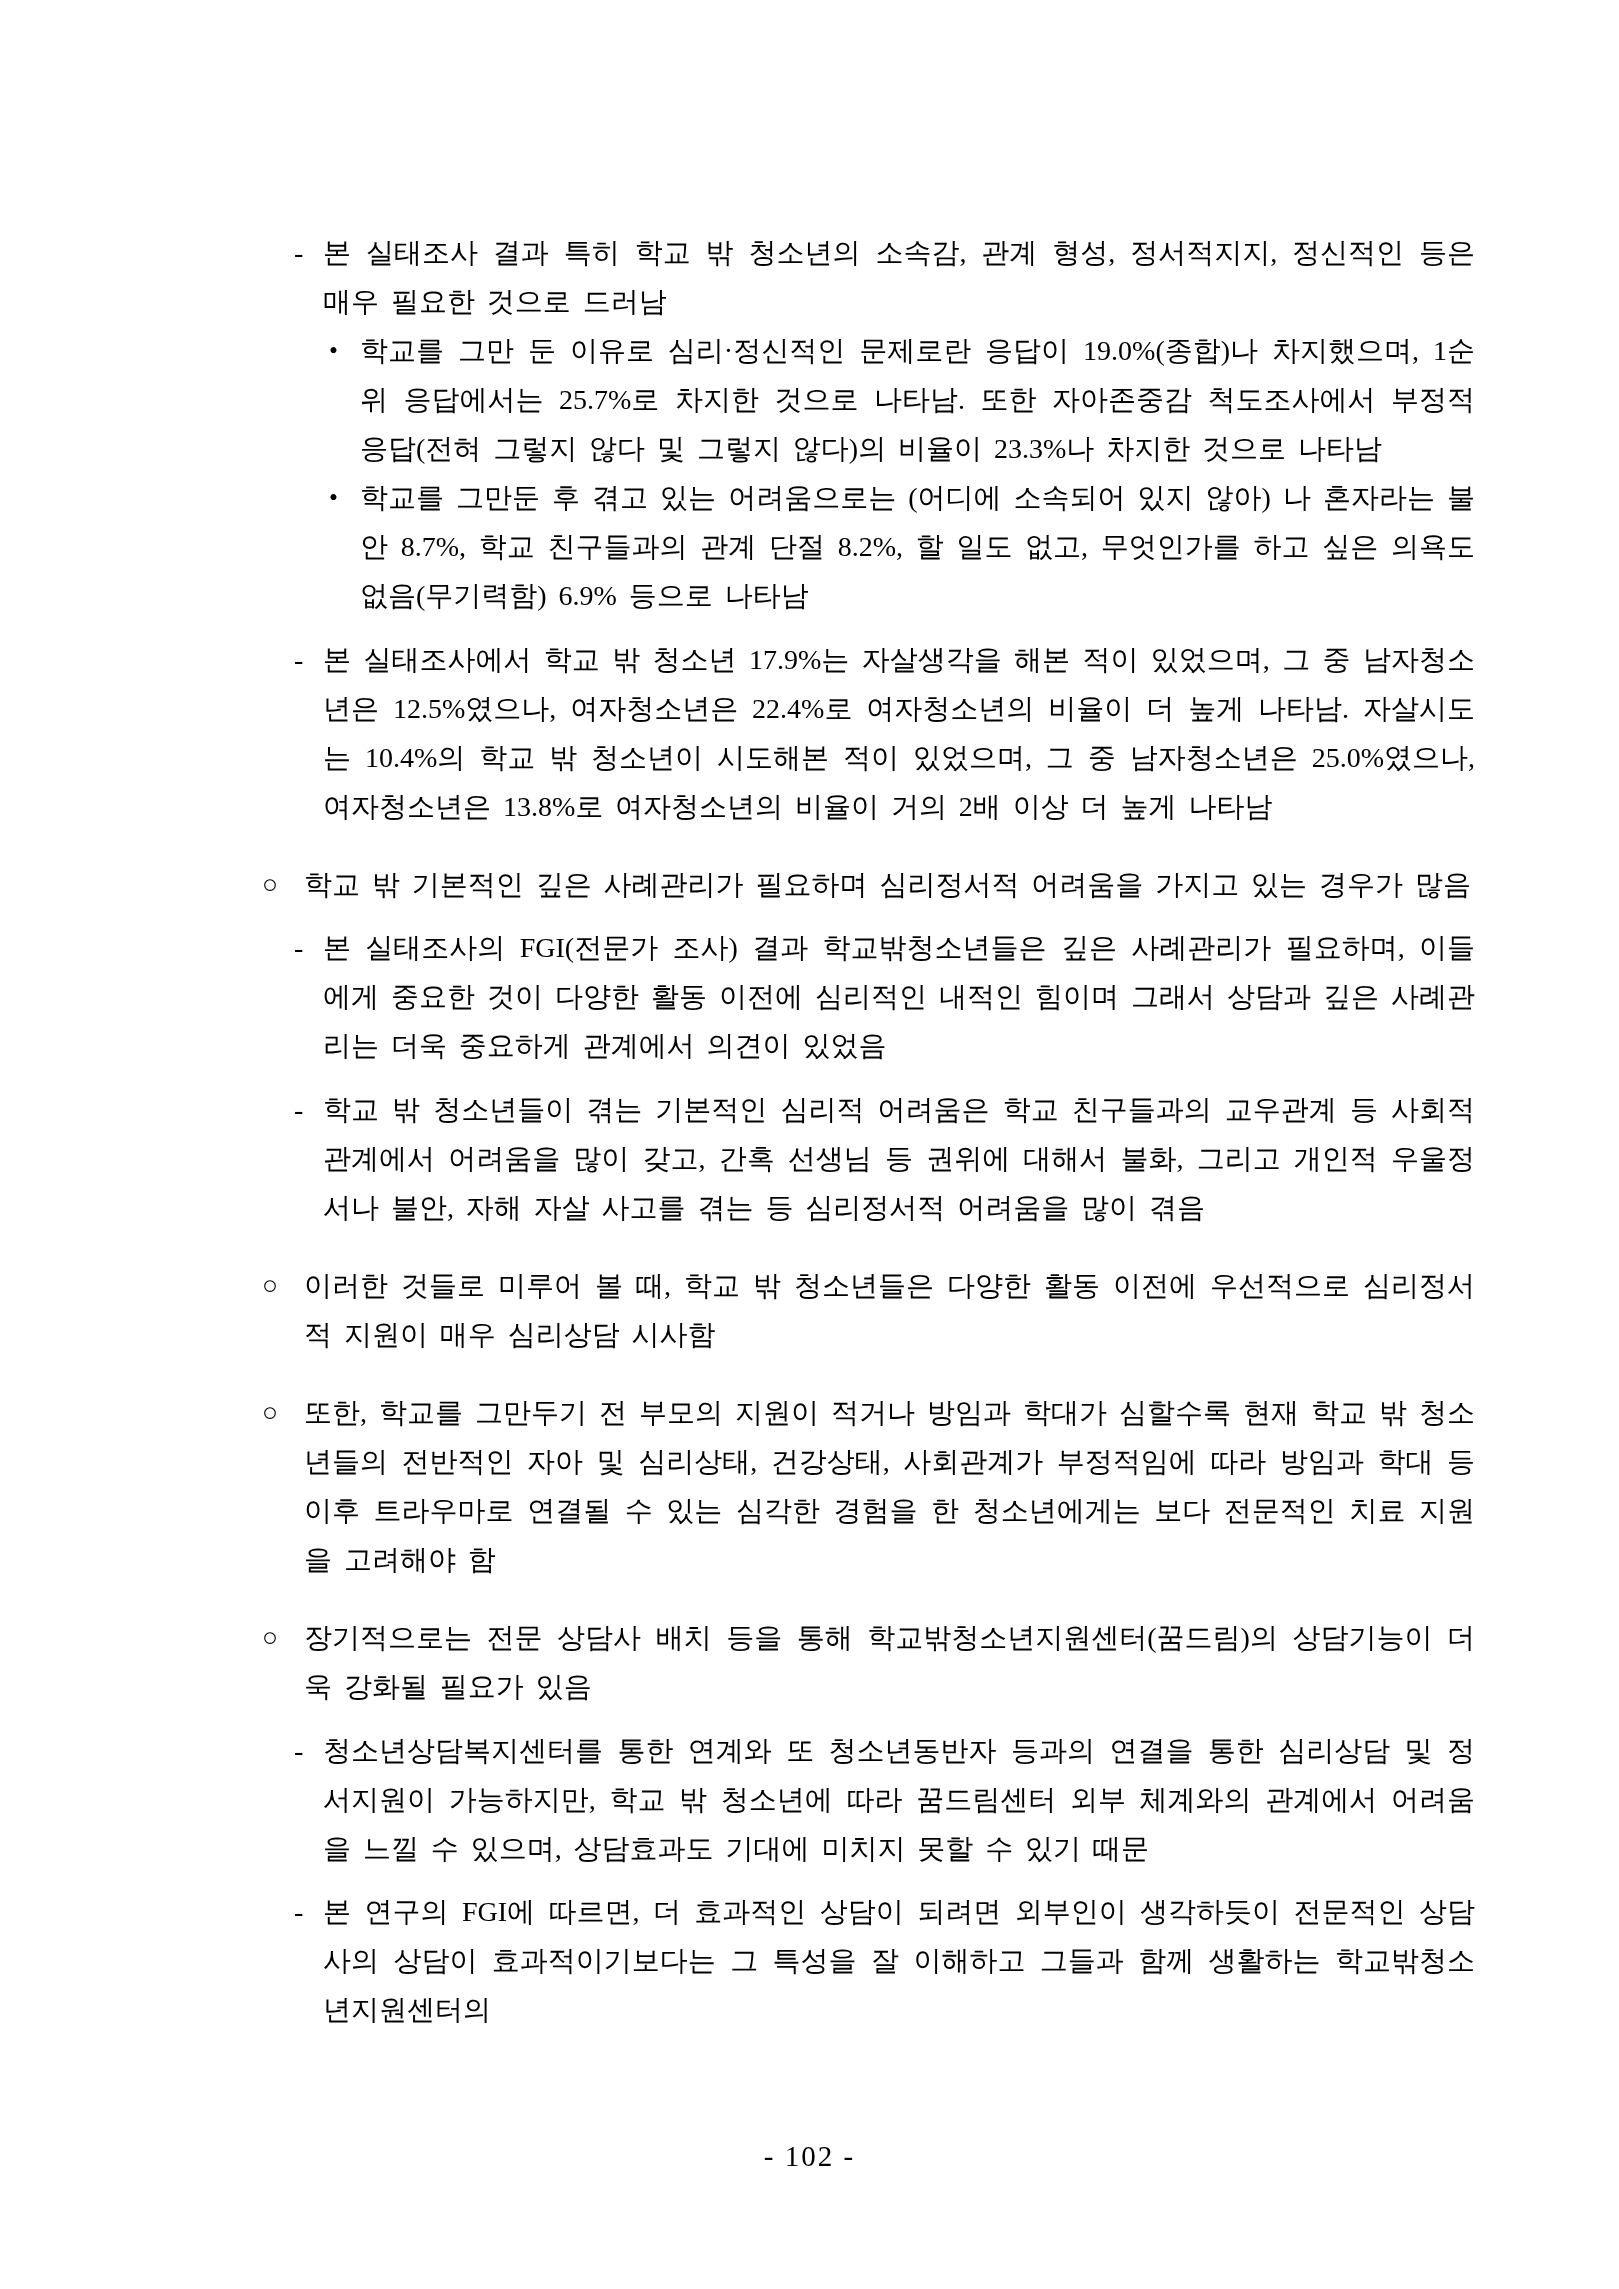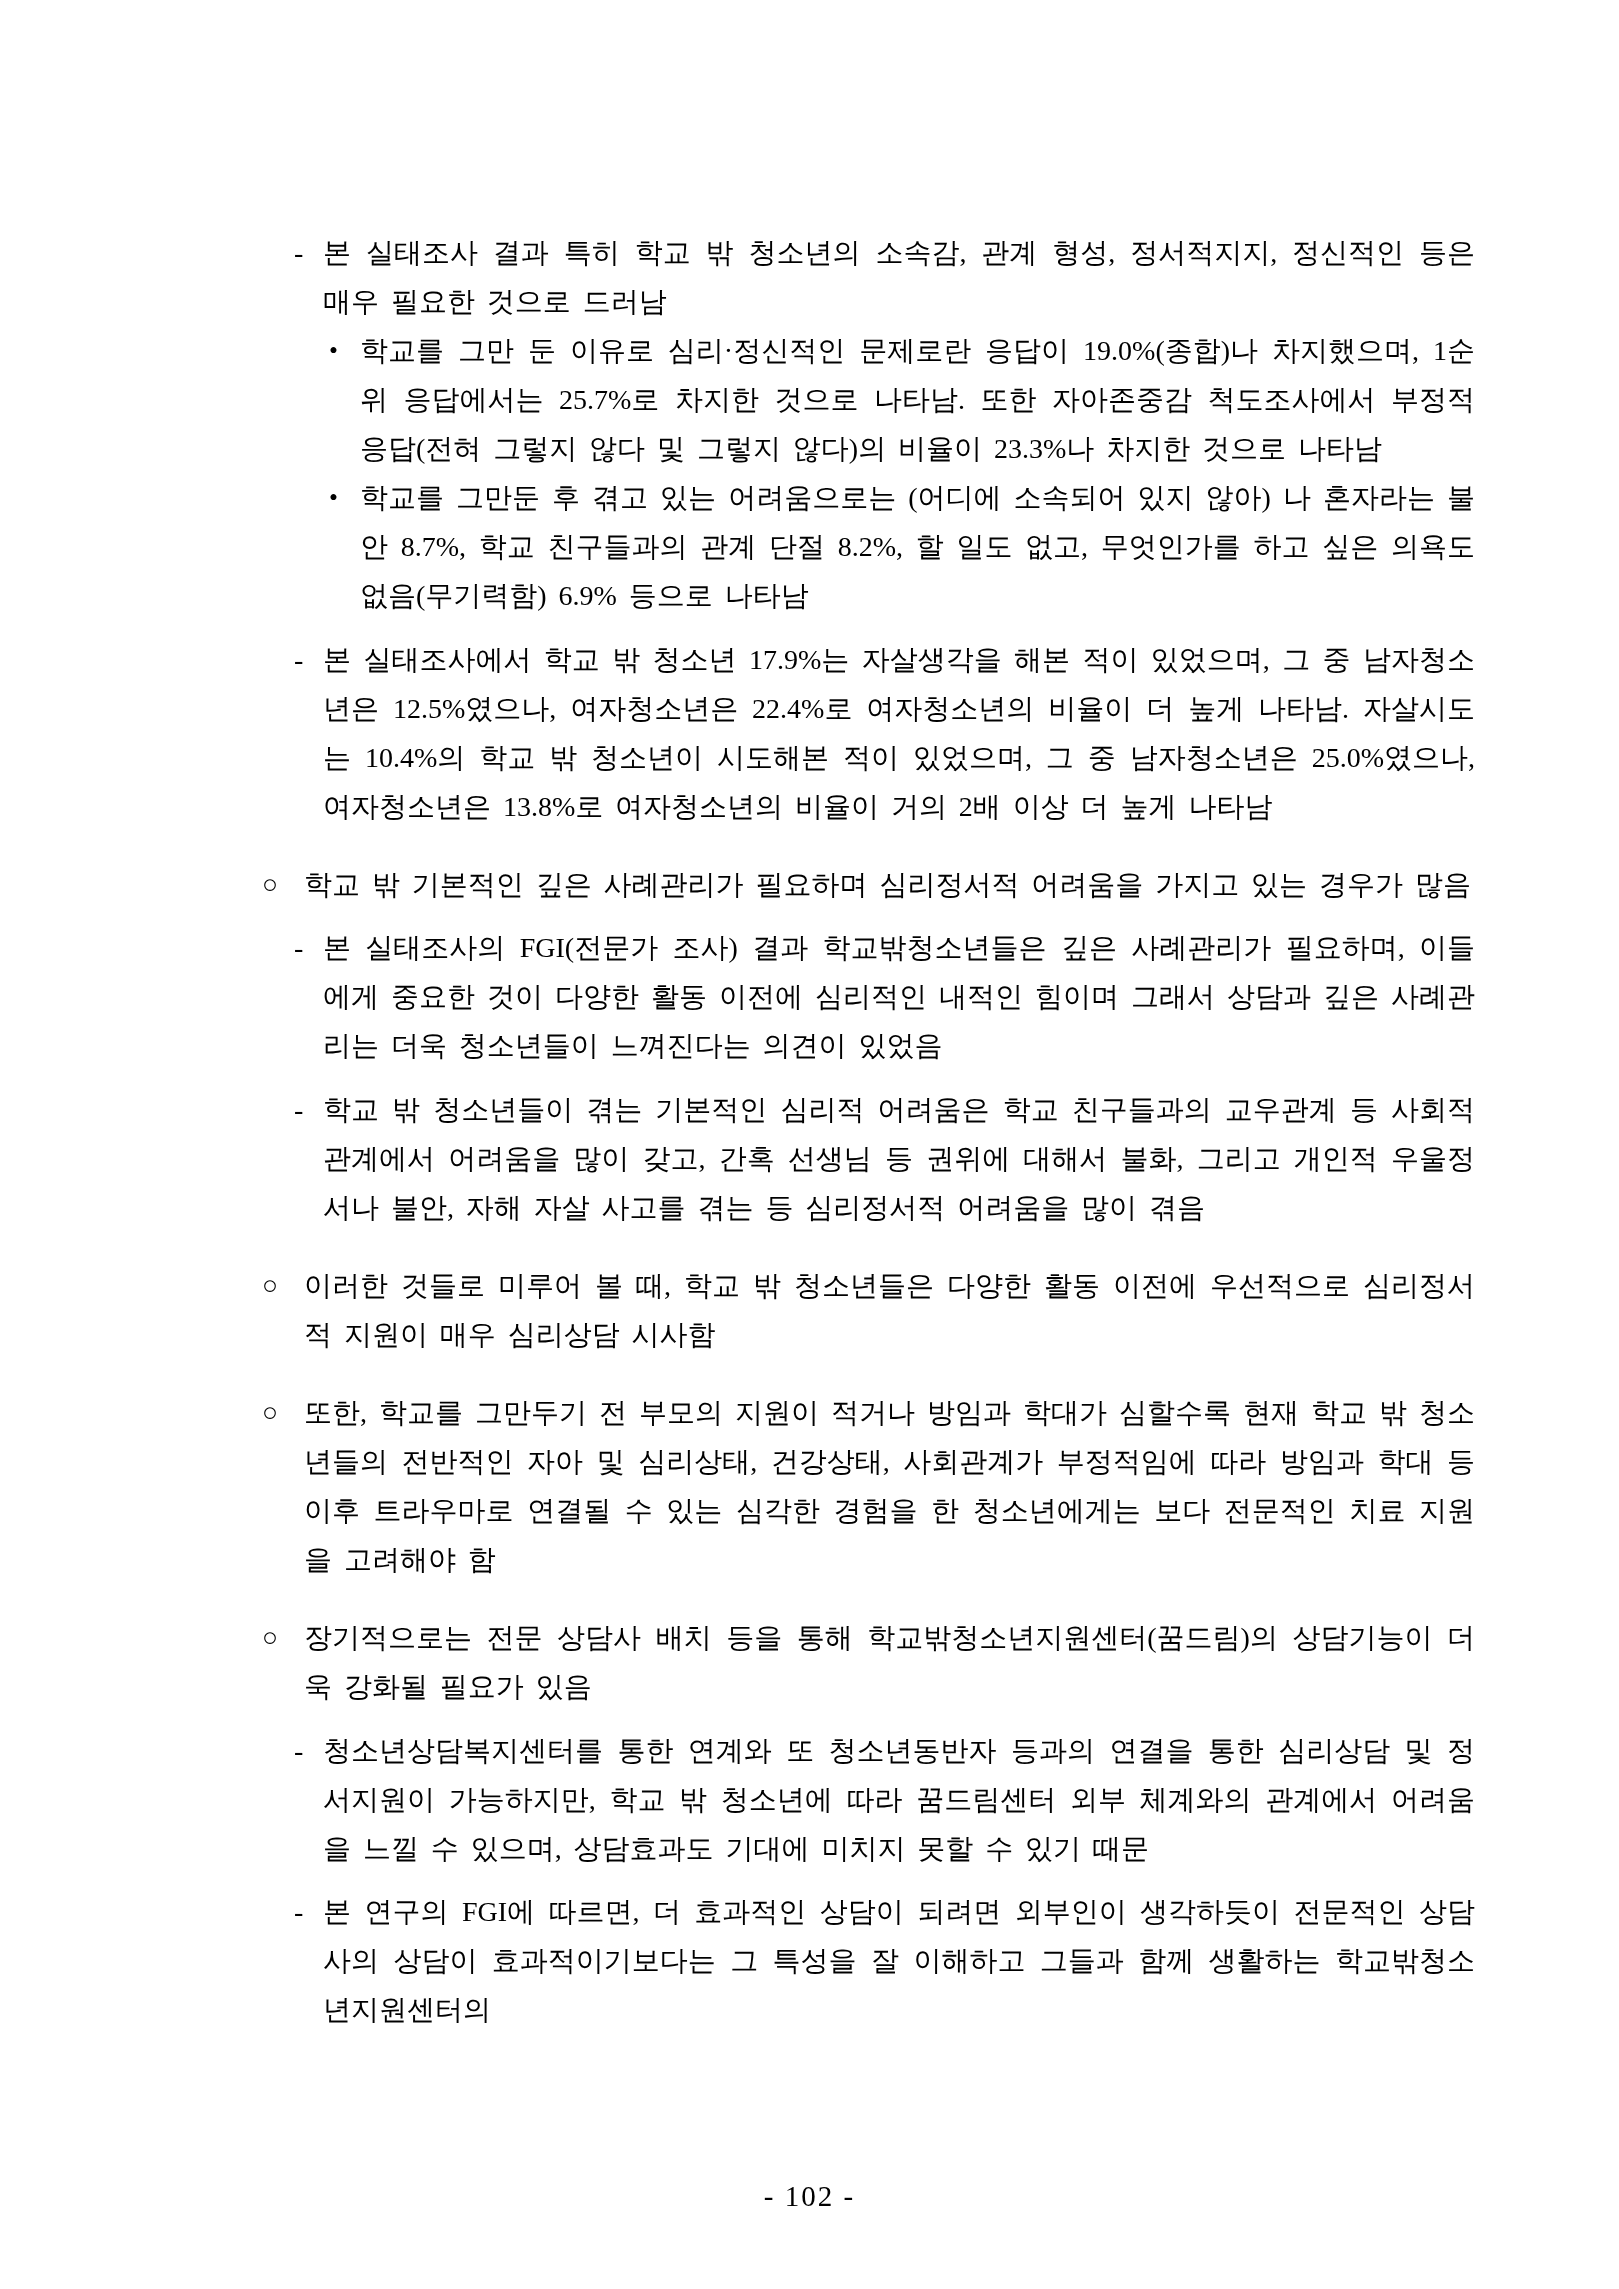--- a/index.html
+++ b/index.html
@@ -51,21 +51,20 @@
 
   .footer {
     position: absolute;
     left: 0;
     right: 0;
     top: 2140px;
     text-align: center;
     font-size: 29px;
     letter-spacing: 2px;
     color: #000000;
-    margin-top: 40px;
   }
 </style>
 </head>
 <body>
 
 <div class="page">
   <div class="content">
 
     <div class="item lvl-dash">
       <span class="marker">-</span>
@@ -87,21 +86,21 @@
       <div class="text">본 실태조사에서 학교 밖 청소년 17.9%는 자살생각을 해본 적이 있었으며, 그 중 남자청소년은 12.5%였으나, 여자청소년은 22.4%로 여자청소년의 비율이 더 높게 나타남. 자살시도는 10.4%의 학교 밖 청소년이 시도해본 적이 있었으며, 그 중 남자청소년은 25.0%였으나, 여자청소년은 13.8%로 여자청소년의 비율이 거의 2배 이상 더 높게 나타남</div>
     </div>
 
     <div class="item lvl-circle">
       <span class="marker">○</span>
       <div class="text">학교 밖 기본적인 깊은 사례관리가 필요하며 심리정서적 어려움을 가지고 있는 경우가 많음</div>
     </div>
 
     <div class="item lvl-dash">
       <span class="marker">-</span>
-      <div class="text">본 실태조사의 FGI(전문가 조사) 결과 학교밖청소년들은 깊은 사례관리가 필요하며, 이들에게 중요한 것이 다양한 활동 이전에 심리적인 내적인 힘이며 그래서 상담과 깊은 사례관리는 더욱 청소년들이 느껴진다는 의견이 있었음</div>
+      <div class="text">본 실태조사의 FGI(전문가 조사) 결과 학교밖청소년들은 깊은 사례관리가 필요하며, 이들에게 중요한 것이 다양한 활동 이전에 심리적인 내적인 힘이며 그래서 상담과 깊은 사례관리는 더욱 중요하게 관계에서 의견이 있었음</div>
     </div>
 
     <div class="item lvl-dash">
       <span class="marker">-</span>
       <div class="text">학교 밖 청소년들이 겪는 기본적인 심리적 어려움은 학교 친구들과의 교우관계 등 사회적 관계에서 어려움을 많이 갖고, 간혹 선생님 등 권위에 대해서 불화, 그리고 개인적 우울정서나 불안, 자해 자살 사고를 겪는 등 심리정서적 어려움을 많이 겪음</div>
     </div>
 
     <div class="item lvl-circle">
       <span class="marker">○</span>
       <div class="text">이러한 것들로 미루어 볼 때, 학교 밖 청소년들은 다양한 활동 이전에 우선적으로 심리정서적 지원이 매우 심리상담 시사함</div>

